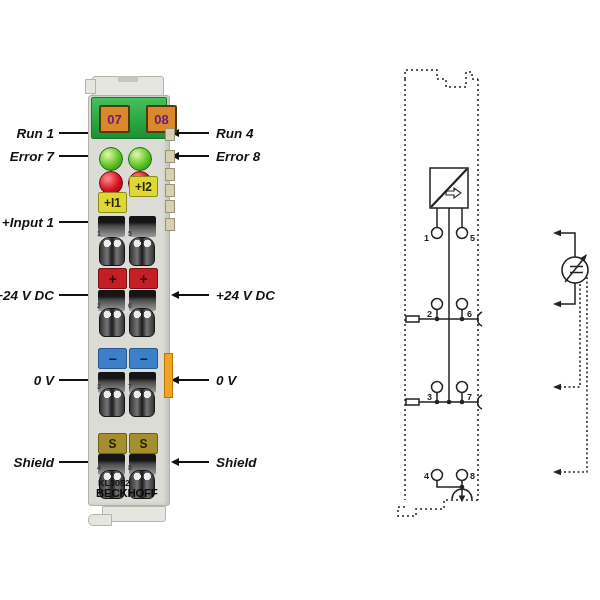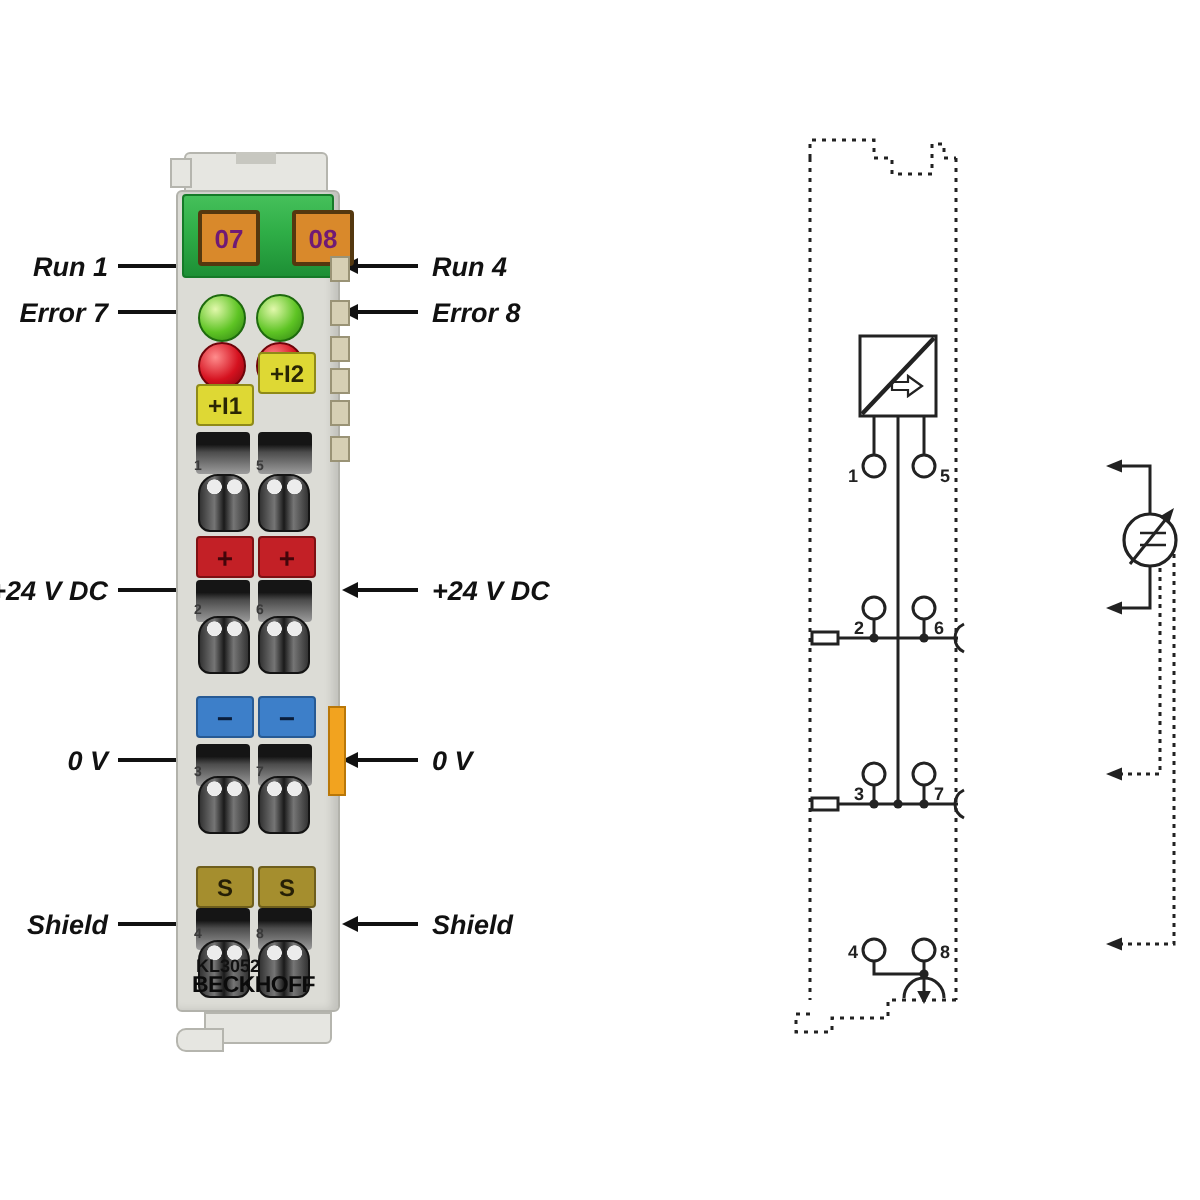--- a/index.html
+++ b/index.html
@@ -66,20 +66,25 @@
   <div class="lrow" style="top:124px">
     <span class="ltext">Run 1</span>
     <span class="lline"></span>
     <span class="arr-r"></span>
   </div>
   <div class="lrow" style="top:147px">
     <span class="ltext">Error 7</span>
     <span class="lline"></span>
     <span class="arr-r"></span>
   </div>
+  <div class="lrow" style="top:213px">
+    <span class="ltext">+Input 1</span>
+    <span class="lline"></span>
+    <span class="arr-r"></span>
+  </div>
   <div class="lrow" style="top:286px">
     <span class="ltext">+24 V DC</span>
     <span class="lline"></span>
     <span class="arr-r"></span>
   </div>
   <div class="lrow" style="top:371px">
     <span class="ltext">0 V</span>
     <span class="lline"></span>
     <span class="arr-r"></span>
   </div>

